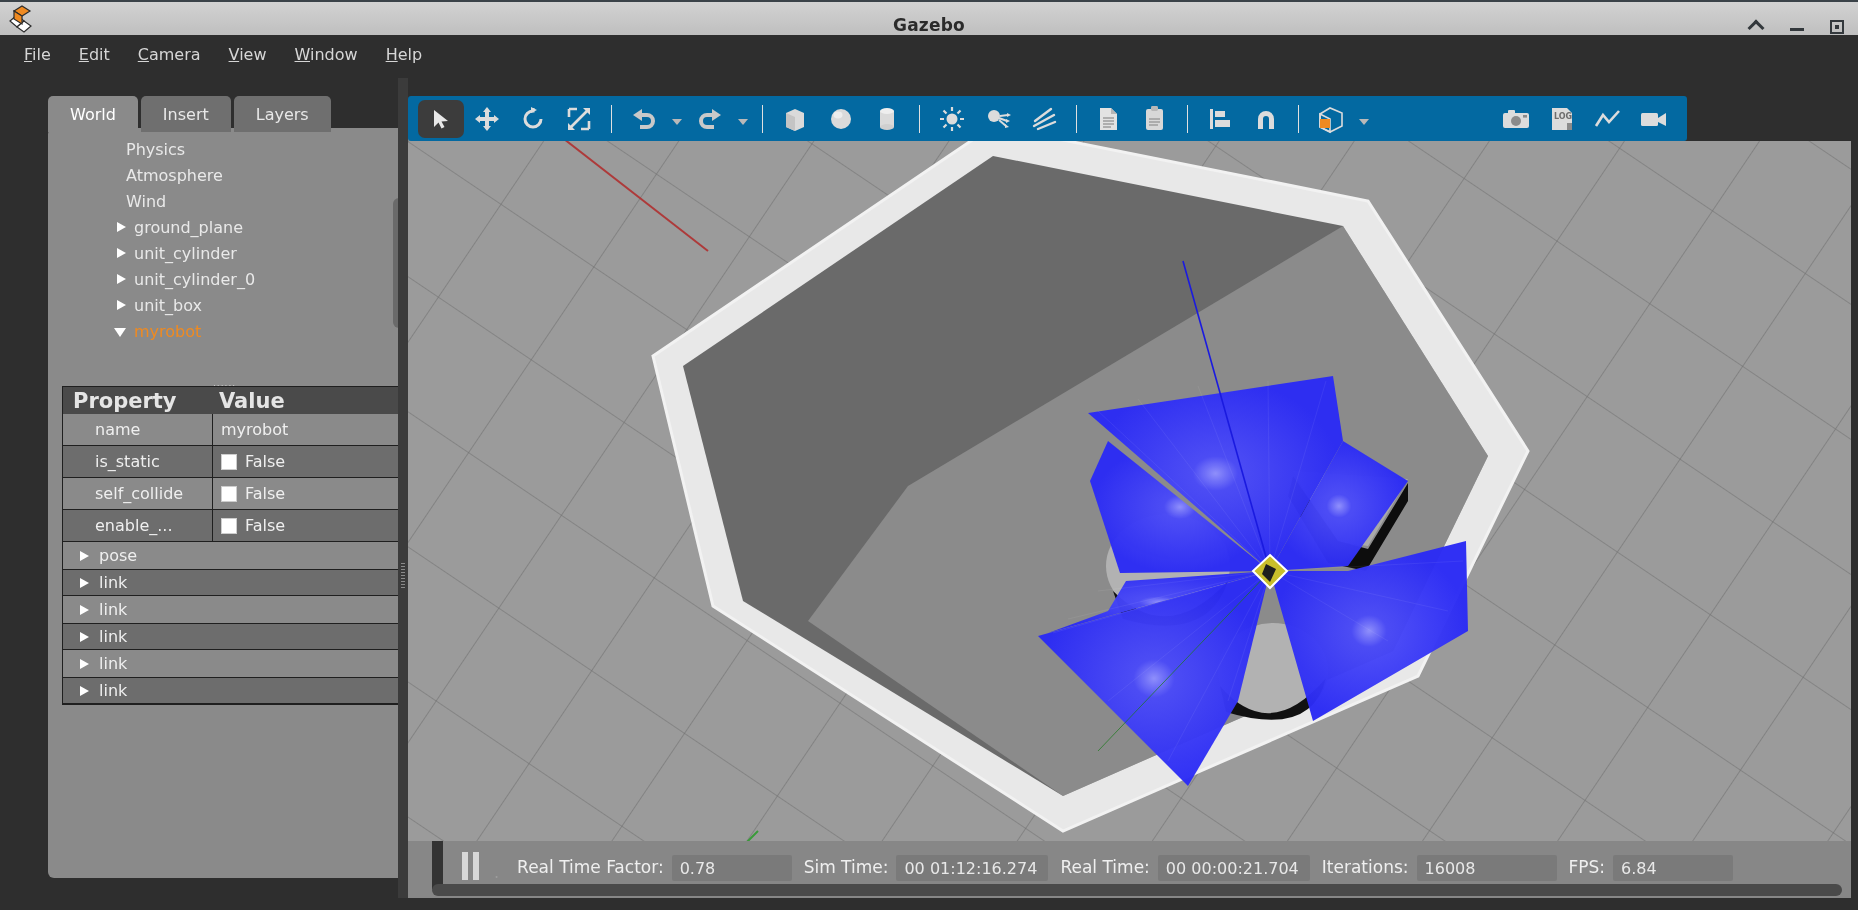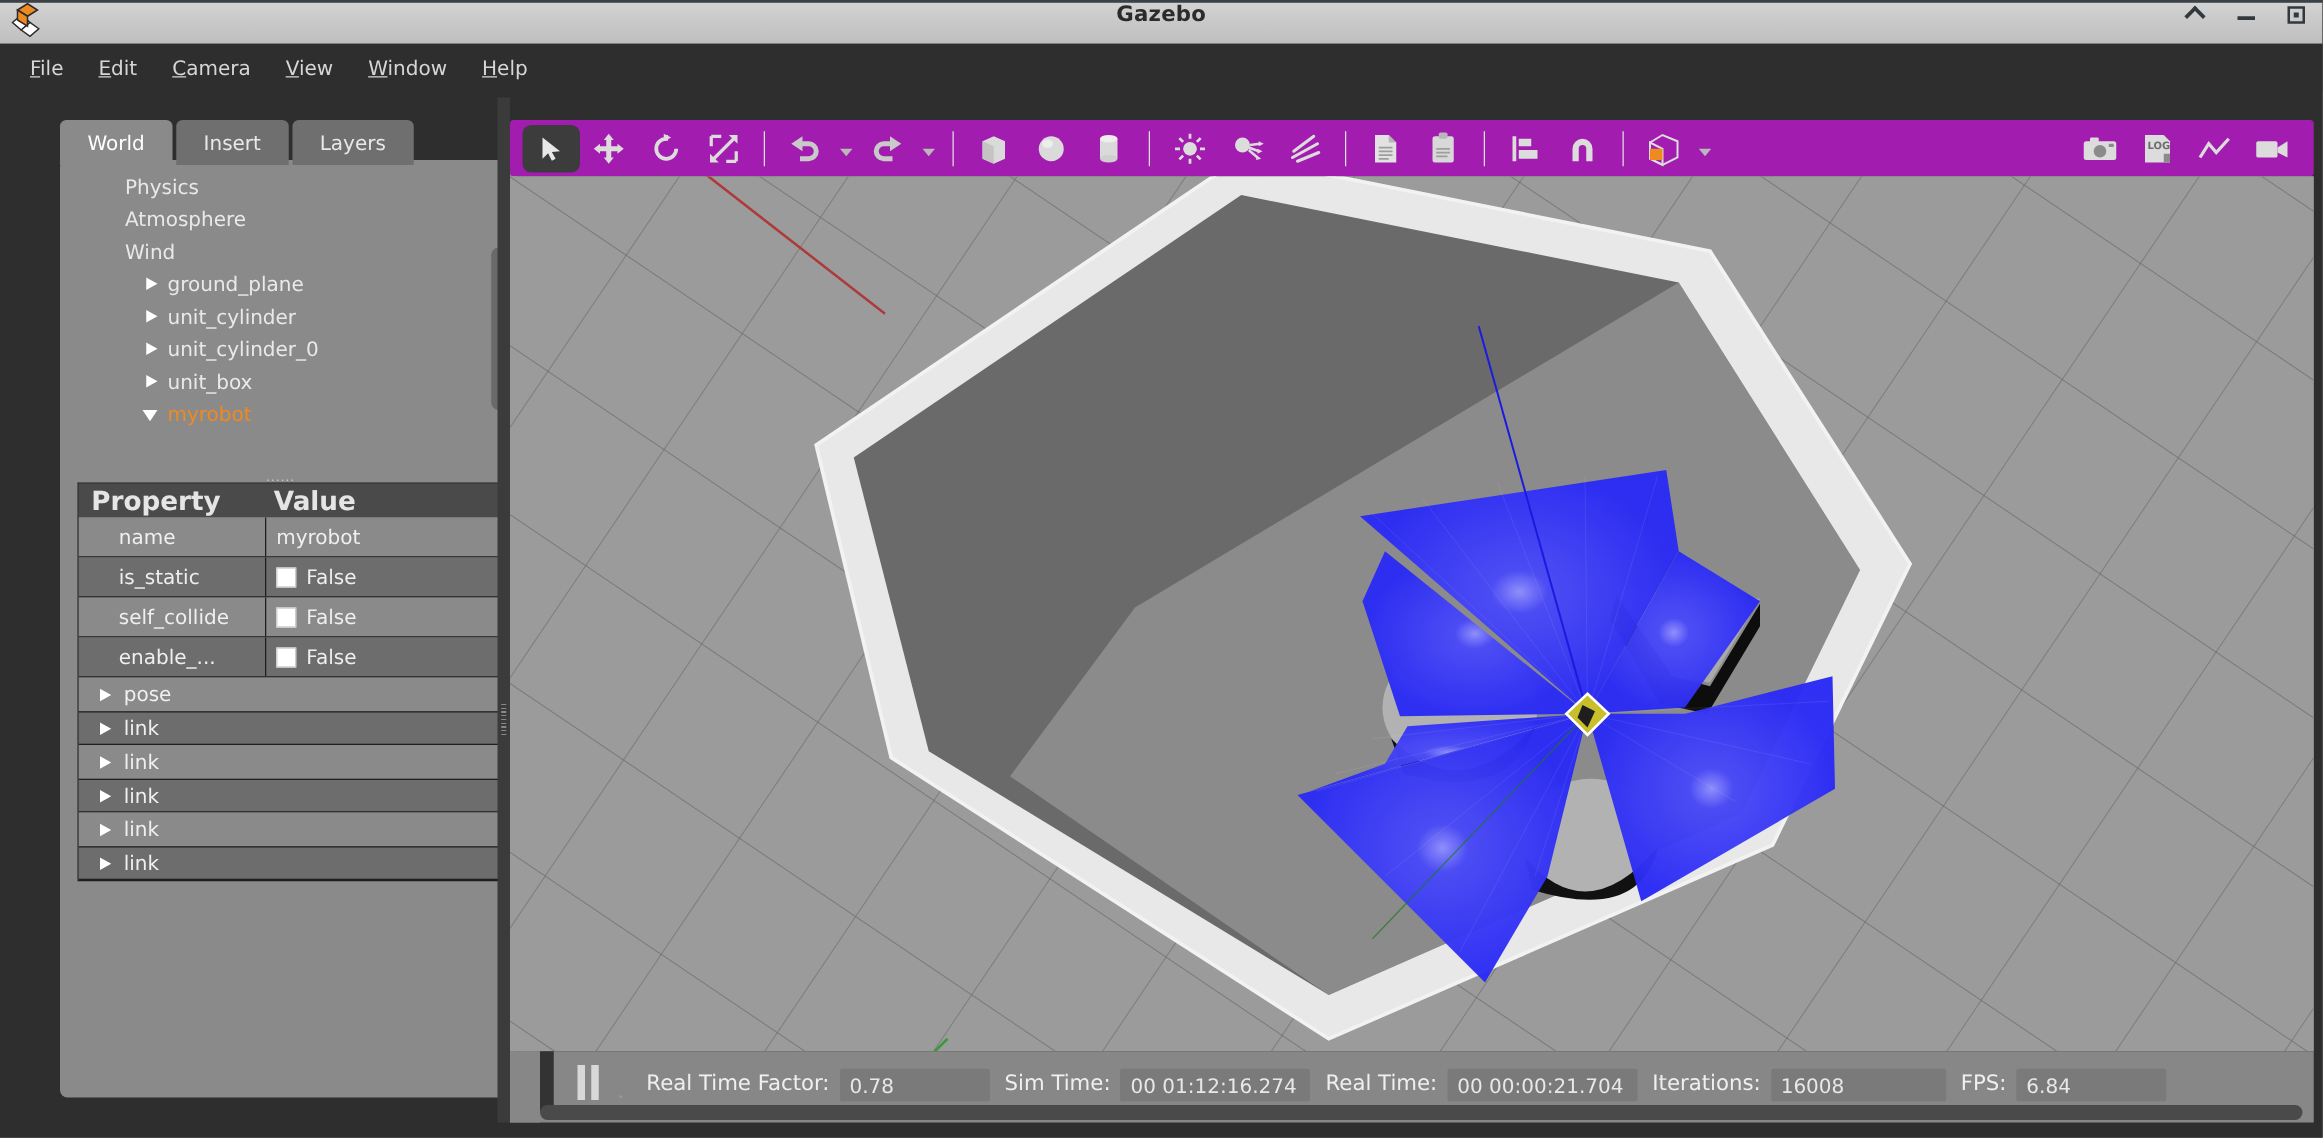--- a/index.html
+++ b/index.html
@@ -9,21 +9,21 @@
     font-family: "DejaVu Sans", "Liberation Sans", sans-serif;
     overflow: hidden;
   }
   #app { position: relative; width: 1858px; height: 910px; }
 
   
   .titlebar {
     position: absolute; left: 0; top: 0; width: 1858px; height: 35px;
     background: linear-gradient(#d2d2d2, #bfbfbf);
     border-top: 2px solid #3a4248;
-    display: flex; align-items: flex-start;
+    display: flex; align-items: flex-end;
   }
   .tb-logo { width: 36px; height: 30px; margin-left: 4px; position: relative; flex: 0 0 auto;}
   .tb-title {
     position: absolute; left: 0; right: 0; text-align: center;
     font-size: 17px; font-weight: bold; color: #2b2b2b;
     letter-spacing: .2px;
   }
   .tb-ctrls { position: absolute; right: 10px; display: flex; gap: 22px; align-items: center; }
   .tb-ctrls .wb { width: 18px; height: 18px; position: relative; cursor: default; }
   .chev { width: 12px; height: 12px; border-left: 3px solid #33383c; border-top: 3px solid #33383c;
@@ -67,21 +67,21 @@
   .tw-arrow { width: 14px; height: 14px; margin-right: 6px; flex: 0 0 auto; position: relative; }
   .tw-arrow.right::after {
     content: ""; position: absolute; left: 3px; top: 2px;
     border-left: 9px solid #fff; border-top: 5px solid transparent; border-bottom: 5px solid transparent;
   }
   .tw-arrow.down::after {
     content: ""; position: absolute; left: 0px; top: 4px;
     border-top: 9px solid #fff; border-left: 6px solid transparent; border-right: 6px solid transparent;
   }
   .tw-spacer { width: 14px; margin-right: 6px; flex: 0 0 auto; }
-  .indent1 { padding-left: 32px; }
+  .indent1 { padding-left: 32px; margin-left: 26px; }
   .indent2 { padding-left: 66px; }
 
   .vscroll {
     position: absolute; right: 8px; top: 70px; width: 12px; height: 130px;
     background: #6a6a6a; border-radius: 6px;
   }
 
   
   .proptable {
     position: absolute; left: 14px; top: 258px; width: 362px;
@@ -114,22 +114,22 @@
 
   .splitter {
     position: absolute; left: 398px; top: 78px; width: 10px; height: 820px;
     background: #3b3b3b;
   }
   .splitter .grip { position:absolute; left: 3px; top: 485px; width: 4px; height: 26px;
      background: repeating-linear-gradient(#8a8a8a 0 1px, transparent 1px 3px); }
 
   
   .toolbar {
-    position: absolute; left: 408px; top: 96px; width: 1443px; height: 45px;
-    background: #a21caf; display: flex; align-items: center; padding: 12px 10px; gap: 0px;
+    position: absolute; left: 408px; top: 96px; width: 1279px; height: 45px;
+    background: #0369a1; display: flex; align-items: center; padding: 12px 10px; gap: 0px;
     border-radius: 3px;
   }
   .tbtn { width: 46px; height: 38px; display: flex; align-items: center; justify-content: center;
           cursor: default; position: relative; }
   .tbtn.sel { background: #3c3c3c; border-radius: 7px; }
   .tsep { width: 1px; height: 28px; background: #e0e0e0; margin: 0 9px; }
   .tarrow { width: 20px; height: 38px; display:flex; align-items:center; justify-content:center;}
   .tarrow::after { content:""; border-left:5px solid transparent; border-right:5px solid transparent;
                    border-top: 6px solid #b9b9b9; margin-top: 6px;}
   .tbspace { flex: 1; }

